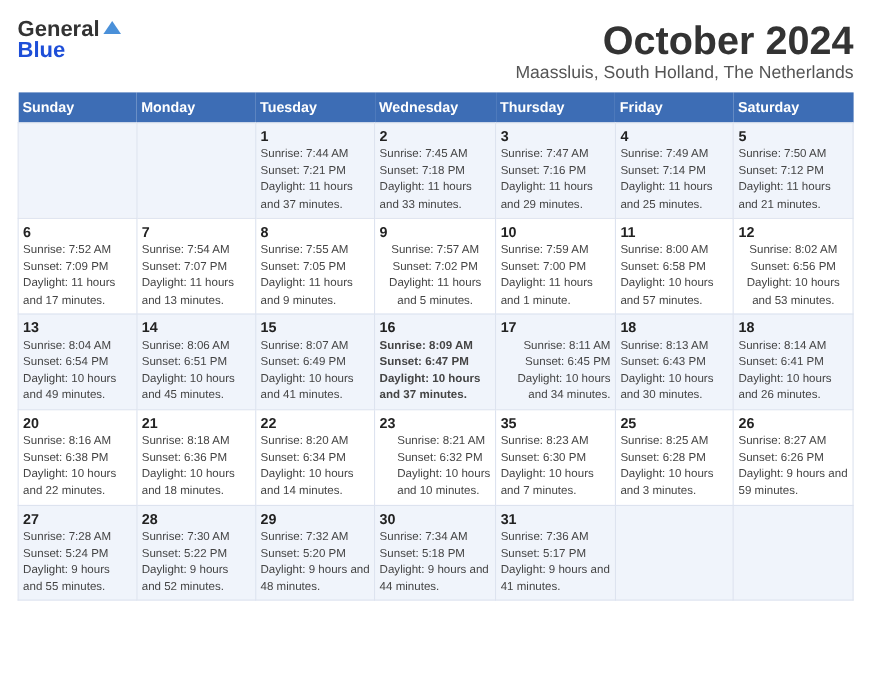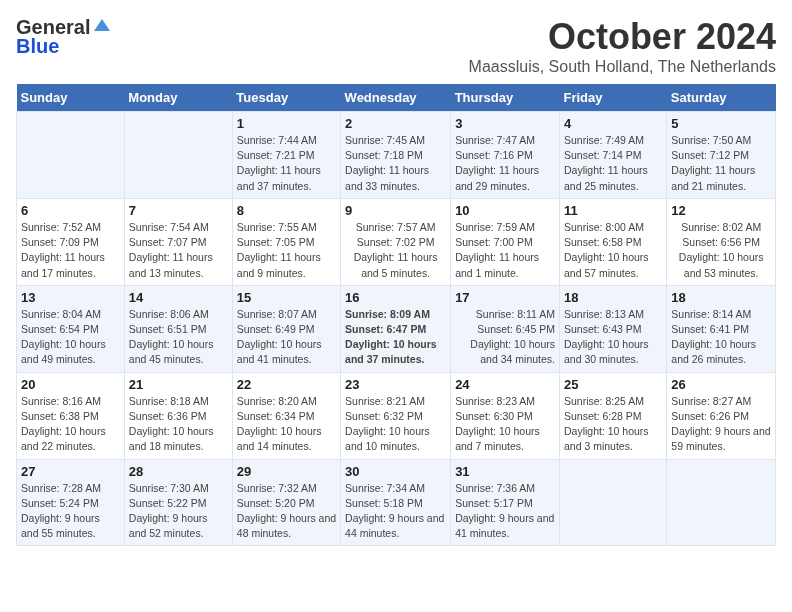--- a/index.html
+++ b/index.html
@@ -245,26 +245,26 @@
 Daylight: 10 hours and 18 minutes.</div>
         </td>
         <td>
           <span class="day-num">22</span>
           <div class="day-info" style="white-space: pre-line;">Sunrise: 8:20 AM
 Sunset: 6:34 PM
 Daylight: 10 hours and 14 minutes.</div>
         </td>
         <td>
           <span class="day-num">23</span>
-          <div class="day-info" style="white-space: pre-line;">Sunrise: 8:21 AM
+          <div class="day-info" style="white-space: pre-line; margin-left: 16px;">Sunrise: 8:21 AM
 Sunset: 6:32 PM
 Daylight: 10 hours and 10 minutes.</div>
         </td>
         <td>
-          <span class="day-num">24</span>
+          <span class="day-num">35</span>
           <div class="day-info" style="white-space: pre-line;">Sunrise: 8:23 AM
 Sunset: 6:30 PM
 Daylight: 10 hours and 7 minutes.</div>
         </td>
         <td>
           <span class="day-num">25</span>
           <div class="day-info" style="white-space: pre-line;">Sunrise: 8:25 AM
 Sunset: 6:28 PM
 Daylight: 10 hours and 3 minutes.</div>
         </td>

